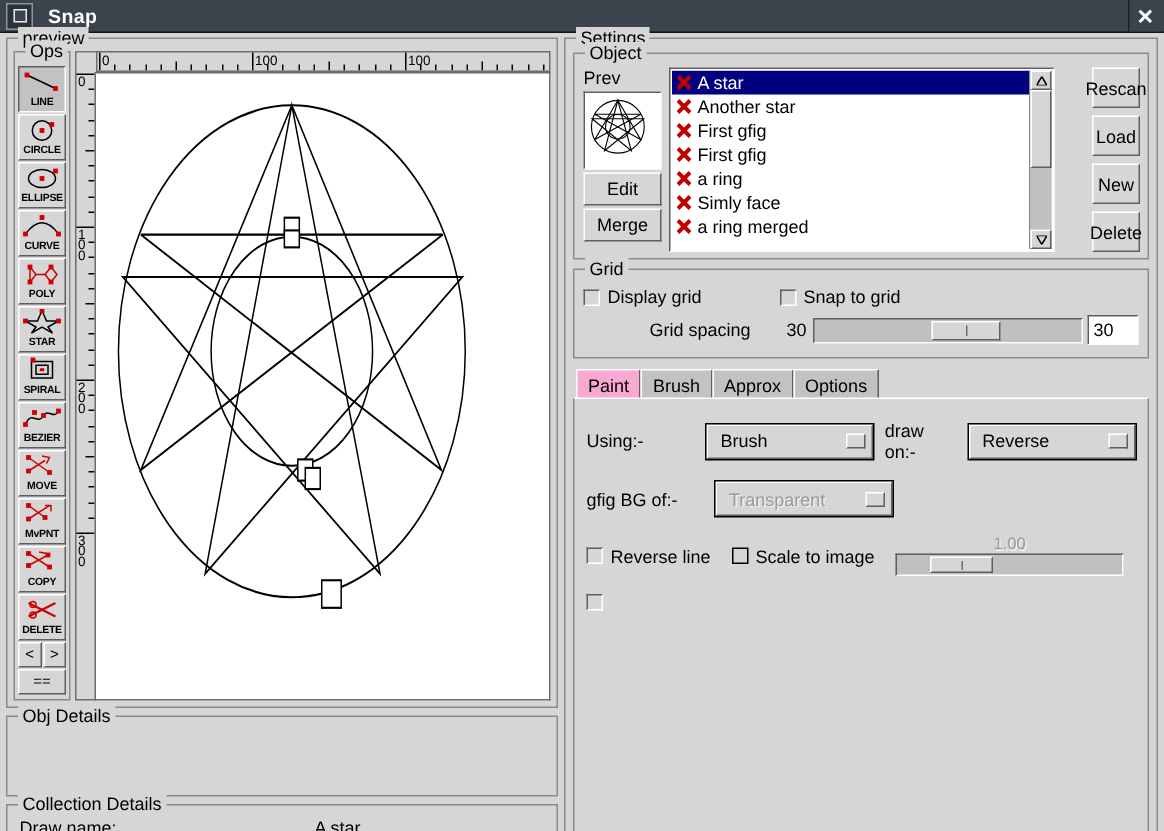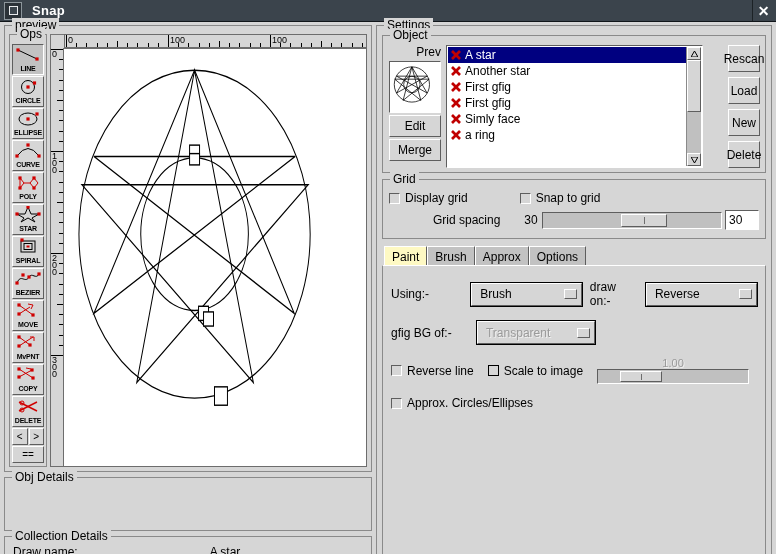--- a/index.html
+++ b/index.html
@@ -118,21 +118,21 @@
   .xylabel { font-size:12px; color:#000; }
   .xyvals { display:flex; flex-direction:column; gap:4px; color:#9a9a9a; font-size:12px; }
   .colldet { height:56px; margin-top:5px; padding:7px 6px 2px 8px; margin-bottom:4px;}
   .cdrow { display:flex; font-size:12px; line-height:16px; }
   .cdkey { width:72px; color:#000; }
   .cdval { flex:1; text-align:center; color:#000; }
 
   
   .settingsframe { flex:1; padding:9px 5px 4px 5px; display:flex; flex-direction:column; }
   .objectframe { height:138px; padding:9px 5px 4px 6px; display:flex; gap:5px; }
-  .prevcol { width:52px; display:flex; flex-direction:column; align-items:flex-end; }
+  .prevcol { width:52px; display:flex; flex-direction:column; align-items:flex-start; }
   .prevlabel { font-size:12px; margin-bottom:2px; }
   .prevbox { width:52px; height:52px; background:#fff; border-top:1px solid #5e5e5e;border-left:1px solid #5e5e5e;border-right:1px solid #ffffff;border-bottom:1px solid #ffffff; display:flex;align-items:center;justify-content:center;}
   .prevbtn { width:52px; height:22px; margin-top:2px; outline:none; }
   .listwrap { flex:1; display:flex; background:#fff;
     border-top:1px solid #5e5e5e;border-left:1px solid #5e5e5e;
     border-right:1px solid #ffffff;border-bottom:1px solid #ffffff;
     padding:1px; }
   .list { flex:1; overflow:hidden; }
   .litem { height:16px; display:flex; align-items:center; gap:3px; padding-left:2px; font-size:12px; color:#000;}
   .litem.sel { background:#000080; color:#ffffff; }
@@ -166,21 +166,21 @@
   .sthumb:after { content:''; width:1px; height:7px; background:#6e6e6e; }
   .spin { width:34px; height:20px; background:#fff;
     border-top:1px solid #5e5e5e;border-left:1px solid #5e5e5e;border-right:1px solid #fff;border-bottom:1px solid #fff;
     display:flex; align-items:center; padding-left:3px; font-size:12px; margin-left:3px;}
 
   
   .tabs { display:flex; margin-top:7px; height:20px; padding-left:2px; }
   .tab { padding:0 7px; height:20px; background:#c2c2c2;
     border-top:1px solid #fff;border-left:1px solid #fff;border-right:1px solid #5e5e5e;
     display:flex; align-items:center; font-size:12px; }
-  .tab.active { background:#fef9c3; }
+  .tab.active { background:#f9a8d4; }
   .tabpanel { flex:1; padding:14px 8px 4px 8px;
     border:1px solid #8a8a8a; border-top:1px solid #fff; margin-top:-1px; }
   .prow { display:flex; align-items:center; margin-bottom:13px; }
   .plabel { font-size:12px; width:86px; }
   .combo { height:23px; background:#d6d6d6;
     border-top:1px solid #fff;border-left:1px solid #fff;border-right:1px solid #5e5e5e;border-bottom:1px solid #5e5e5e;
     outline:1px solid #000;
     display:flex; align-items:center; padding:0 4px 0 8px; font-size:12px; }
   .combo .cotext { flex:1; }
   .combo .coarrow { width:13px; height:10px; background:#d6d6d6;
@@ -512,28 +512,35 @@
                     <line x1="2" y1="2" x2="10" y2="10" stroke="#c00000" stroke-width="2.6"></line>
                     <line x1="10" y1="2" x2="2" y2="10" stroke="#c00000" stroke-width="2.6"></line>
                   </svg>
                   <span>First gfig</span>
                 </div>
                 <div class="litem">
                   <svg class="xicon" viewBox="0 0 12 12">
                     <line x1="2" y1="2" x2="10" y2="10" stroke="#c00000" stroke-width="2.6"></line>
                     <line x1="10" y1="2" x2="2" y2="10" stroke="#c00000" stroke-width="2.6"></line>
                   </svg>
-                  <span>Simly face</span>
+                  <span>a ring</span>
                 </div>
                 <div class="litem">
                   <svg class="xicon" viewBox="0 0 12 12">
                     <line x1="2" y1="2" x2="10" y2="10" stroke="#c00000" stroke-width="2.6"></line>
                     <line x1="10" y1="2" x2="2" y2="10" stroke="#c00000" stroke-width="2.6"></line>
                   </svg>
-                  <span>a ring</span>
+                  <span>Simly face</span>
+                </div>
+                <div class="litem">
+                  <svg class="xicon" viewBox="0 0 12 12">
+                    <line x1="2" y1="2" x2="10" y2="10" stroke="#c00000" stroke-width="2.6"></line>
+                    <line x1="10" y1="2" x2="2" y2="10" stroke="#c00000" stroke-width="2.6"></line>
+                  </svg>
+                  <span>a ring merged</span>
                 </div>
               </div>
             <div class="sbar">
               <div class="sb-arrow">
                 <svg width="7" height="6">
                     <polygon points="3.5,0 7,6 0,6" fill="none" stroke="#000"></polygon>
                   </svg>
               </div>
               <div class="sb-track">
                 <div class="sb-thumb"></div>
@@ -620,20 +627,19 @@
             <div style="display:flex;flex-direction:column;align-items:center;">
               <div style="color:#9a9a9a;font-size:11px;line-height:12px;text-shadow:1px 1px 0 #f0f0f0">1.00</div>
               <div class="minislider">
                 <div class="minithumb"></div>
               </div>
             </div>
           </div>
 
           <div class="chkrow">
             <div class="chk"></div>
-            <div>Approx. Circles/Ellipses</div>
           </div>
         </div>
       </div>
     </div>
   </div>
 
 </div>
 
 </body></html>

